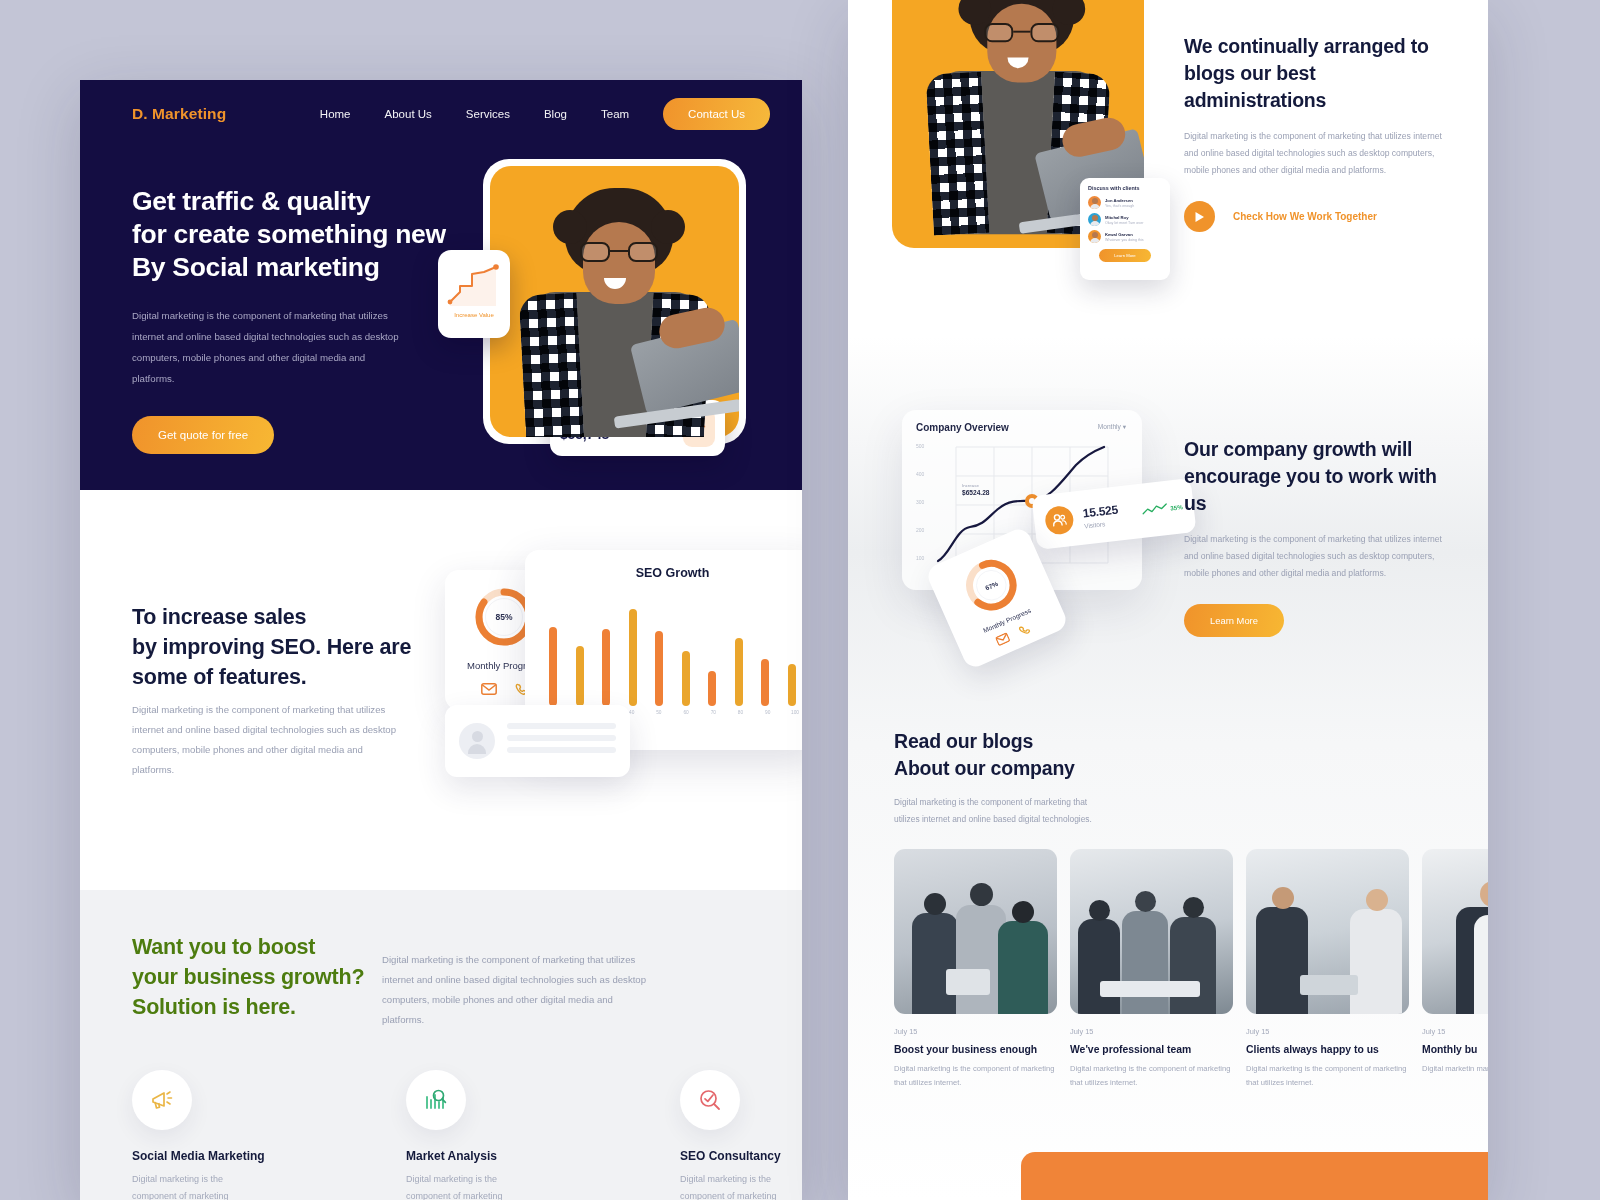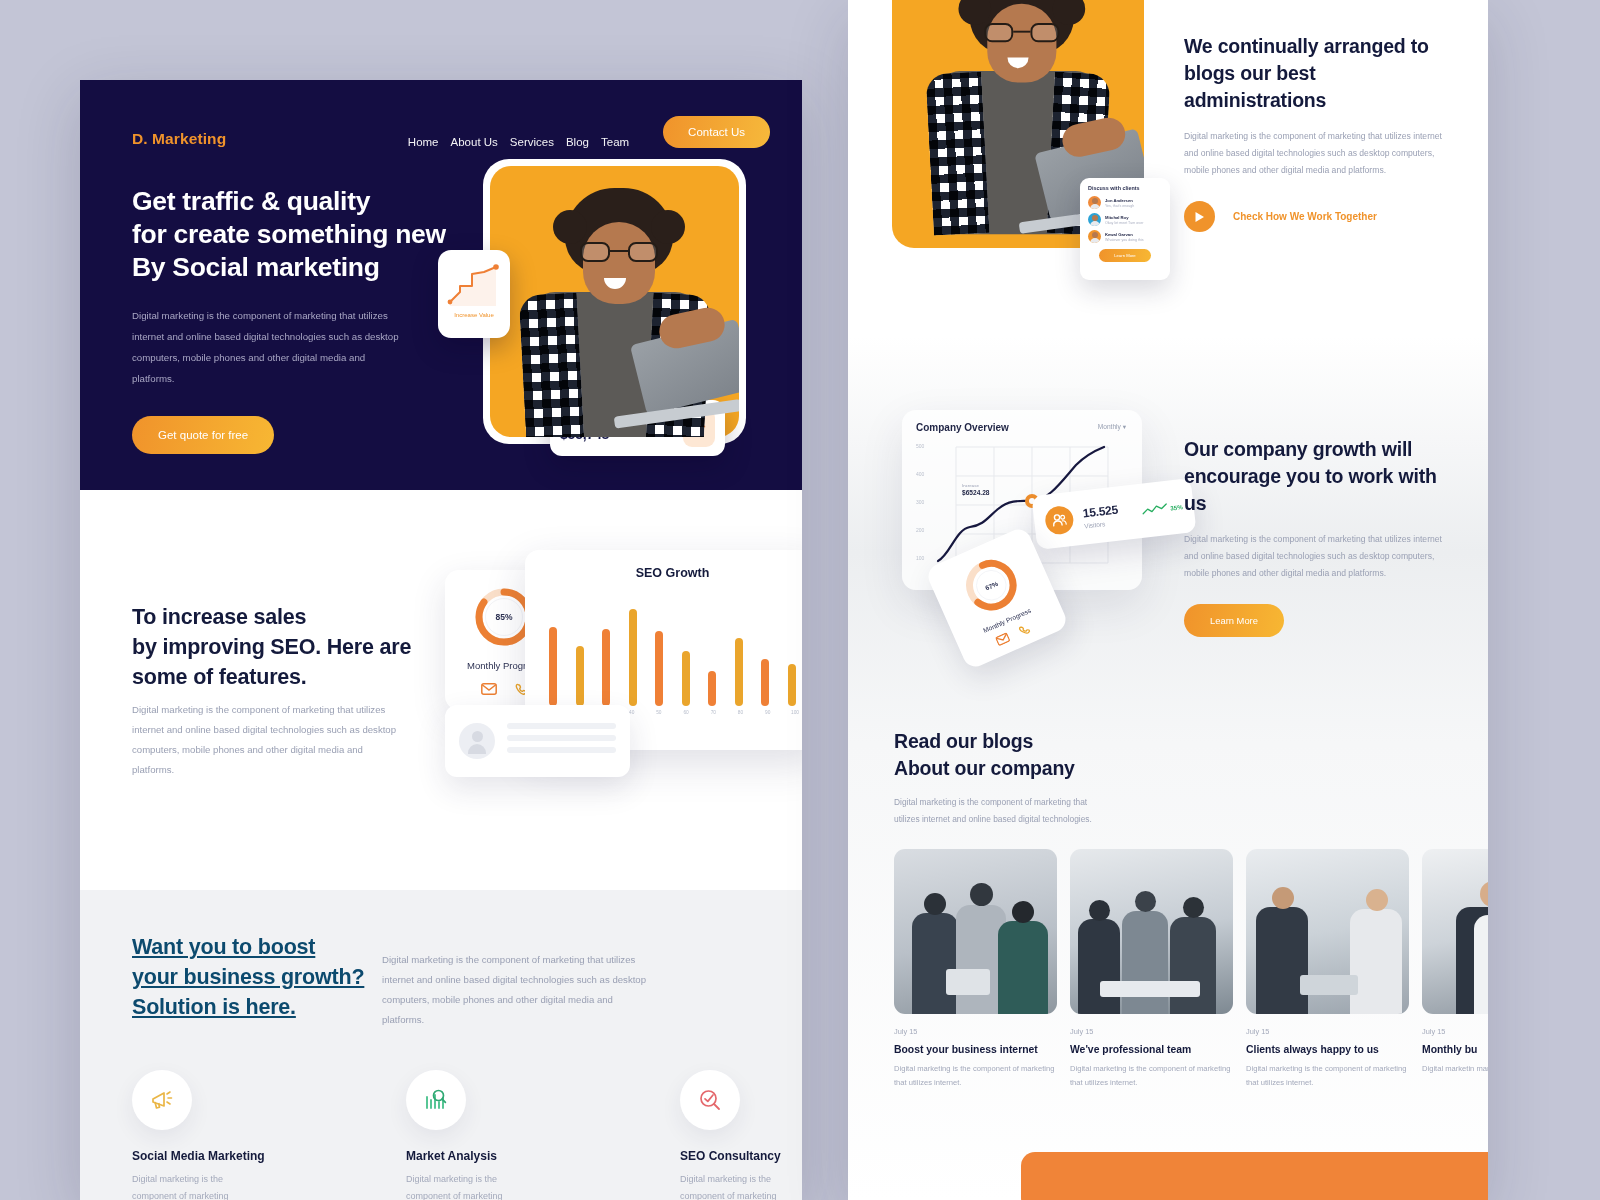--- a/index.html
+++ b/index.html
@@ -17,25 +17,25 @@
     width: 722px; height: 1120px;
     background: #ffffff; overflow: hidden;
     box-shadow: 0 18px 60px rgba(30,30,60,.18);
   }
   
   .hero {
     position: relative; width: 100%; height: 410px;
     background: #140d42;
   }
   .nav {
-    display: flex; align-items: flex-end; height: 68px;
+    display: flex; align-items: center; height: 68px;
     padding: 0 32px 0 52px;
   }
   .logo { color: #f0932b; font-size: 15.5px; font-weight: 700; letter-spacing: .1px; }
-  .nav-links { display: flex; gap: 12px; margin-left: auto; }
+  .nav-links { display: flex; gap: 34px; margin-left: auto; }
   .nav-links a { color: #ffffff; font-size: 11.5px; text-decoration: none; opacity:.95; }
   .cta-pill {
     margin-left: 34px; padding: 10px 25px; border-radius: 999px;
     background: linear-gradient(100deg,#f0932b 0%, #f6b93b 100%);
     color: #fff; font-size: 11.5px; border: none; cursor: pointer;
     white-space: nowrap;
   }
   .hero-copy { position: absolute; left: 52px; top: 105px; width: 330px; }
   .hero-copy h1 {
     color: #fff; font-size: 26.5px; line-height: 33px; font-weight: 700;
@@ -151,21 +151,21 @@
   .avatar-ph { width: 36px; height: 36px; border-radius: 50%; background: #eceef3; position:relative; flex:none;}
   .avatar-ph:before { content:""; position:absolute; left:50%; top:8px; margin-left:-5.5px; width:11px;height:11px;border-radius:50%;background:#d7dae2;}
   .avatar-ph:after { content:""; position:absolute; left:50%; top:21px; margin-left:-9px; width:18px;height:10px;border-radius:9px 9px 0 0;background:#d7dae2;}
   .lines { flex:1; }
   .lines i { display:block; height: 6px; background:#eff1f5; border-radius:3px; margin-bottom:6px; }
 
   
   .sec-boost { position: relative; height: 310px; background: #f1f2f4; }
   .sec-boost h2 {
     position:absolute; left:52px; top:42px; width:250px;
-    color:#0c4a6e; font-size:21.5px; line-height:30px; font-weight:700; letter-spacing:-.2px;text-decoration:underline;
+    color:#4d7c0f; font-size:21.5px; line-height:30px; font-weight:700; letter-spacing:-.2px;
   }
   .sec-boost .sub {
     position:absolute; left:302px; top:60px; width:275px;
     color:#9aa0b4; font-size:9.6px; line-height:20px;
   }
   .services { position:absolute; left:52px; top:180px; display:flex; gap:139px; }
   .svc { width: 135px; }
   .svc-ic {
     width: 60px; height: 60px; border-radius: 50%; background: #fff;
     display:flex; align-items:center; justify-content:center;
@@ -631,21 +631,21 @@
             <div class="fig" style="left:18px;top:64px;width:46px;height:101px;background:#39434f"></div>
             <div class="head" style="left:30px;top:44px;width:22px;height:22px;background:#2b3138"></div>
             <div class="fig" style="left:62px;top:56px;width:50px;height:109px;background:#aeb5bd"></div>
             <div class="head" style="left:76px;top:34px;width:23px;height:23px;background:#31373e"></div>
             <div class="fig" style="left:104px;top:72px;width:50px;height:93px;background:#2f5c58"></div>
             <div class="head" style="left:118px;top:52px;width:22px;height:22px;background:#24282d"></div>
             <div class="fig" style="left:52px;top:120px;width:44px;height:26px;border-radius:3px;background:#dfe3e7"></div>
           </div>
         </div>
         <div class="date">July 15</div>
-        <h3>Boost your business internet</h3>
+        <h3>Boost your business enough</h3>
         <p>Digital marketing is the component of marketing that utilizes internet.</p>
       </div>
 
       <div class="blog-card">
         <div class="blog-img">
           <div class="scene s2">
             <div class="fig" style="left:8px;top:70px;width:42px;height:95px;background:#2f3742"></div>
             <div class="head" style="left:19px;top:51px;width:21px;height:21px;background:#2a3038"></div>
             <div class="fig" style="left:52px;top:62px;width:46px;height:103px;background:#7d8892"></div>
             <div class="head" style="left:65px;top:42px;width:21px;height:21px;background:#3b424a"></div>

